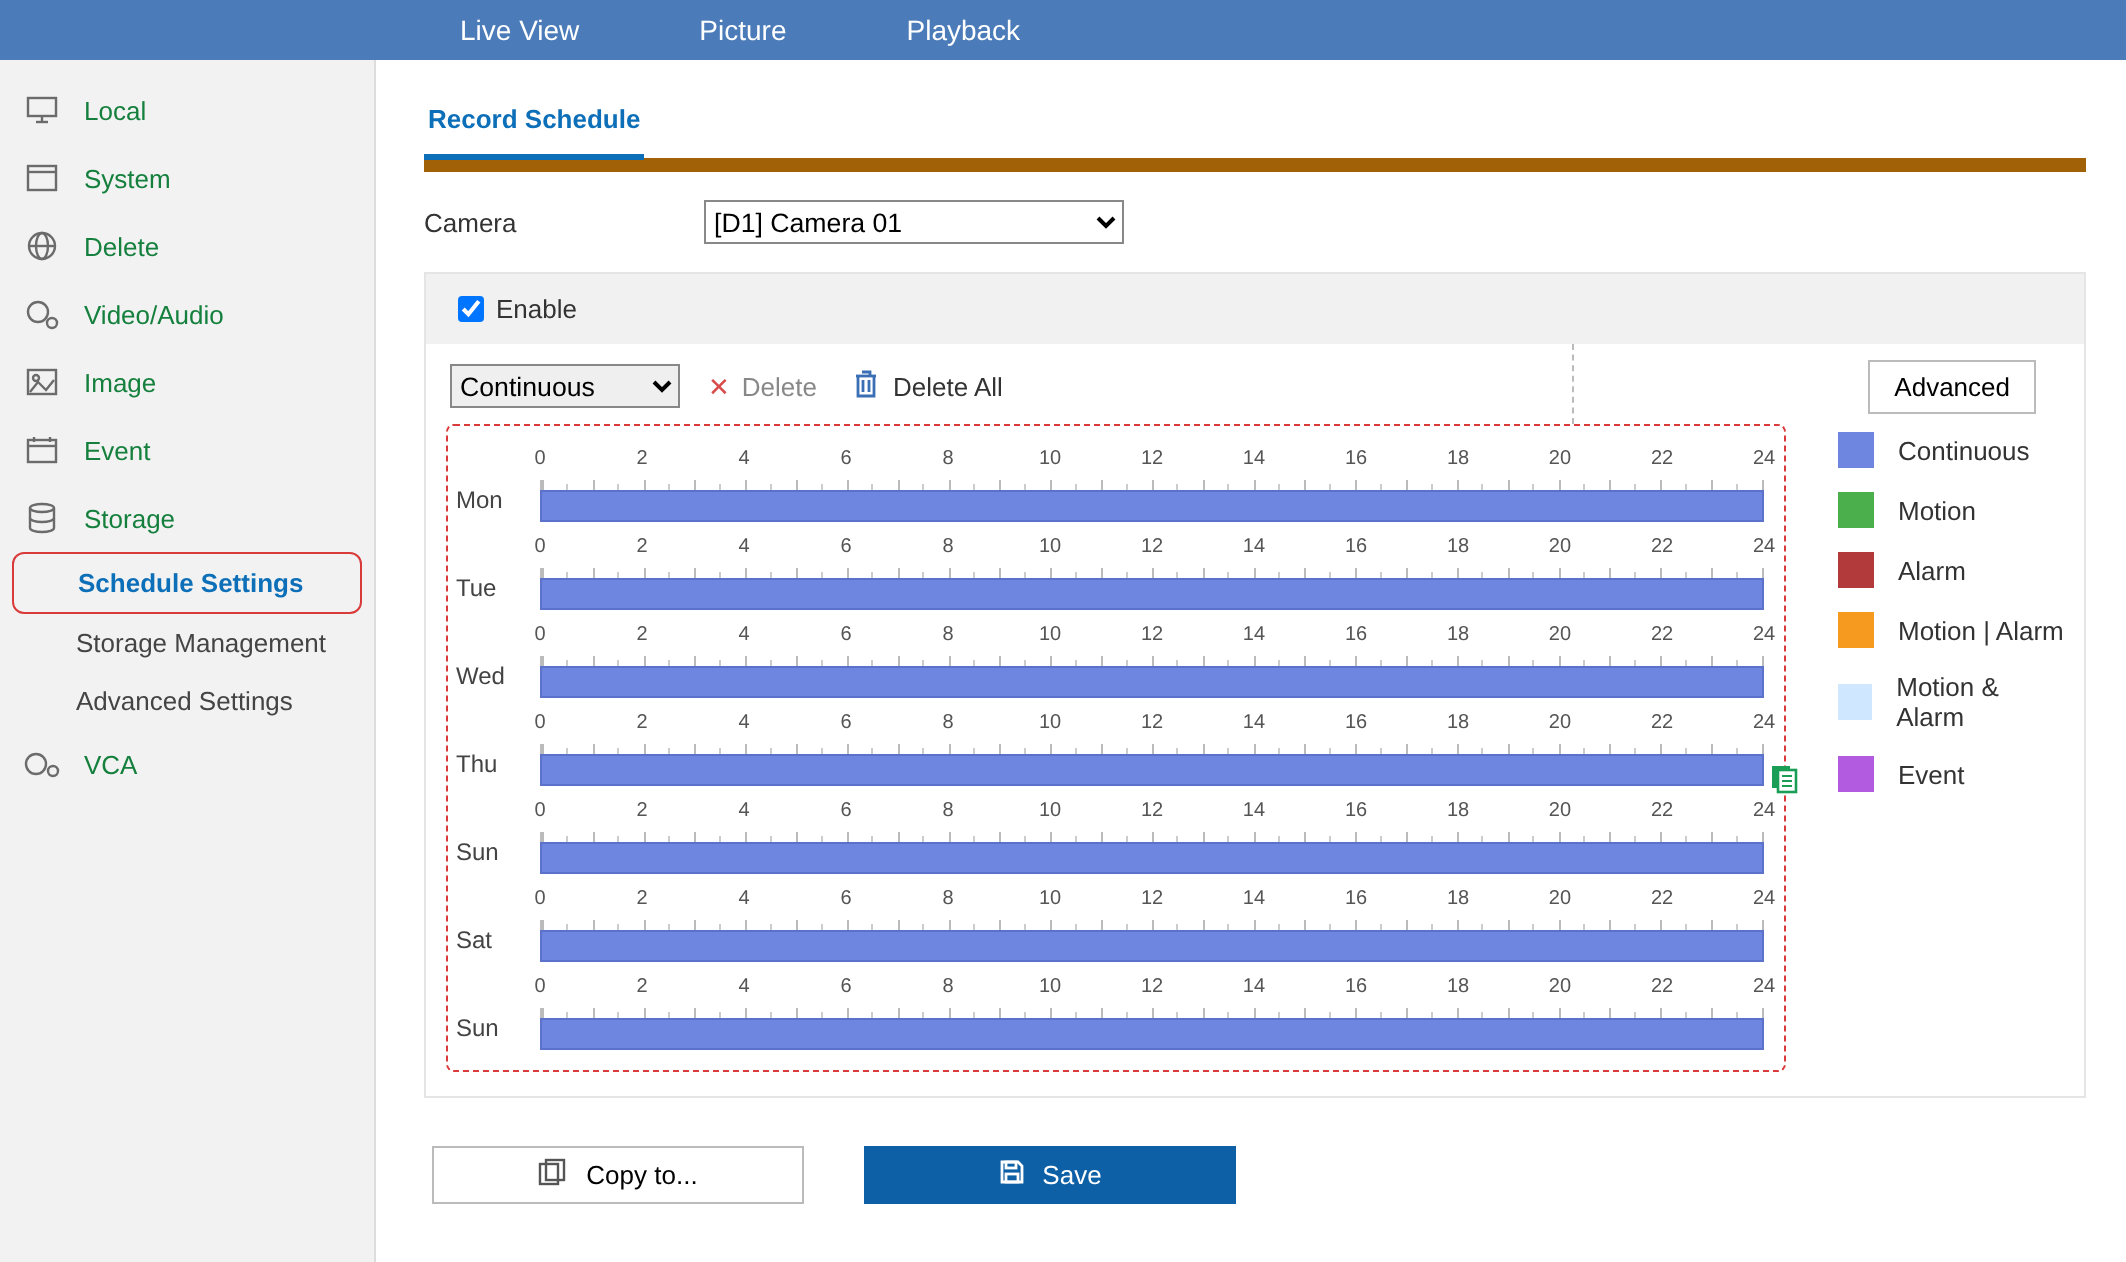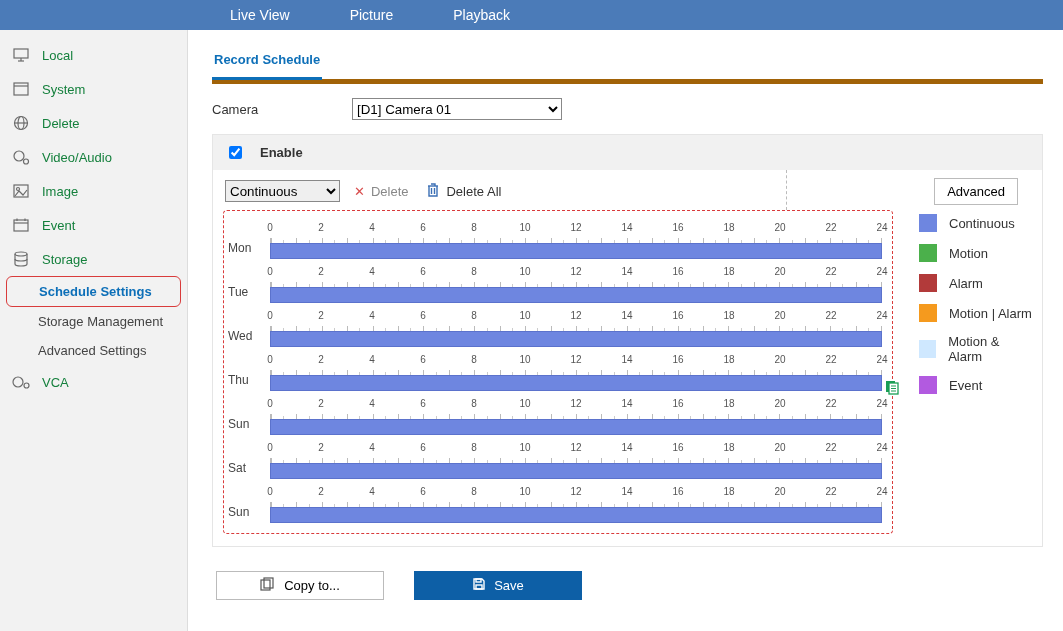--- a/index.html
+++ b/index.html
@@ -68,21 +68,21 @@
     margin: 0 6px;
     padding-left: 32px;
     font-weight: bold;
   }
   .main {
     flex: 1;
     padding: 14px 20px 20px 24px;
     overflow: auto;
   }
   .tab-strip {
-    border-bottom: 5px solid #a16207;
+    border-bottom: 7px solid #a16207;
   }
   .tab {
     display: inline-block;
     padding: 8px 2px 10px 2px;
     color: #0d6fb8;
     font-weight: bold;
     border-bottom: 3px solid #0d6fb8;
     margin-bottom: -1px;
   }
   .form-row {
@@ -102,21 +102,21 @@
   .panel {
     border: 1px solid #e5e5e5;
   }
   .enable-bar {
     background: #f1f1f1;
     padding: 8px 12px;
     display: flex;
     align-items: center;
   }
   .enable-bar input[type=checkbox]{ margin-right:6px; }
-  .enable-bar b { font-weight: bold; margin-left: 12px; }
+  .enable-bar b { font-weight: normal; }
   .toolbar {
     display: flex;
     align-items: center;
     padding: 10px 12px 8px 12px;
     position: relative;
   }
   .toolbar select {
     width: 115px;
     height: 22px;
     border: 1px solid #888;
@@ -221,21 +221,21 @@
     right: -8px;
     top: 168px;
     width: 16px; height:16px;
   }
   .footer {
     display: flex;
     gap: 30px;
     margin-top: 24px;
     margin-left: 4px;
   }
-  .footer .btn { width: 168px; display:inline-flex; align-items:center; justify-content:center; gap:8px;}
+  .footer .btn { width: 186px; display:inline-flex; align-items:center; justify-content:center; gap:8px;}
   .btn.primary {
     background: #0d5fa6;
     color: #fff;
     border-color: #0d5fa6;
   }
   .vline {
     position: absolute;
     top: 0; bottom: 0;
     border-left: 1px dashed #bbb;
     left: 573px;

